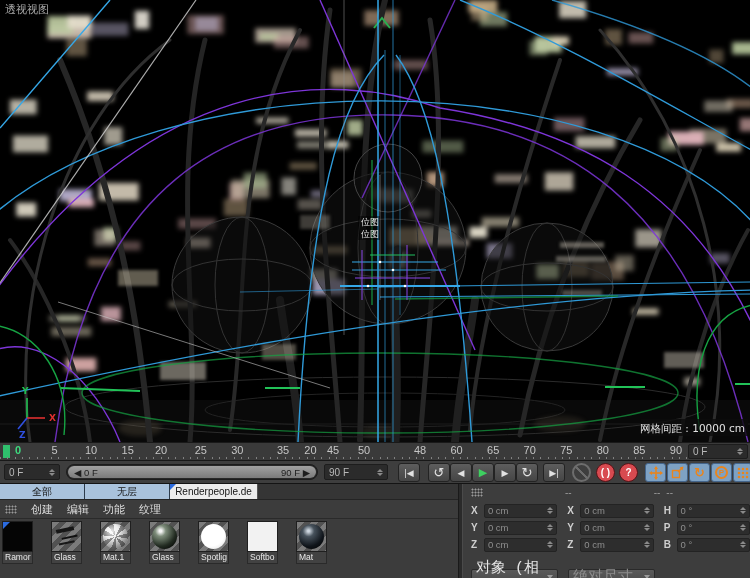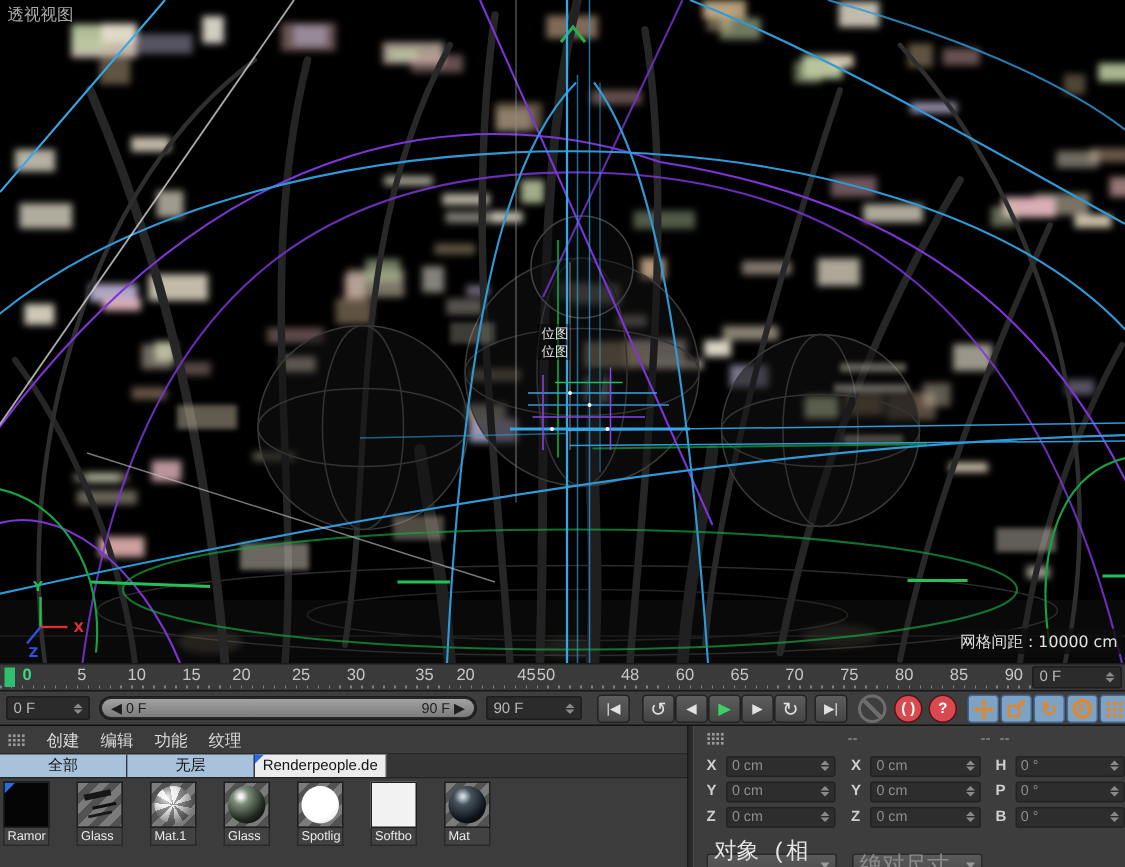--- a/index.html
+++ b/index.html
@@ -357,21 +357,21 @@
   <div id="ruler-ticks">
       <span class="tick current" style="left: 18px;">0</span>
       <span class="tick" style="left: 54.55px;">5</span>
       <span class="tick" style="left: 91.1px;">10</span>
       <span class="tick" style="left: 127.65px;">15</span>
       <span class="tick" style="left: 161px;">20</span>
       <span class="tick" style="left: 200.75px;">25</span>
       <span class="tick" style="left: 237.3px;">30</span>
       <span class="tick" style="left: 283px;">35</span>
       <span class="tick" style="left: 310.4px;">20</span>
-      <span class="tick" style="left: 351px;">45</span>
+      <span class="tick" style="left: 333px;">45</span>
       <span class="tick" style="left: 364px;">50</span>
       <span class="tick" style="left: 420.05px;">48</span>
       <span class="tick" style="left: 456.6px;">60</span>
       <span class="tick" style="left: 493.15px;">65</span>
       <span class="tick" style="left: 529.7px;">70</span>
       <span class="tick" style="left: 566.25px;">75</span>
       <span class="tick" style="left: 602.8px;">80</span>
       <span class="tick" style="left: 639.35px;">85</span>
       <span class="tick" style="left: 675.9px;">90</span>
     </div>
@@ -479,31 +479,31 @@
           <circle cx="6" cy="10" r="1.3"></circle>
           <circle cx="10" cy="10" r="1.3"></circle>
         </g>
     </svg>
   </div>
 </div>
 
 <div id="bottom">
 
   <div id="mat-panel">
+    <div id="mat-tabs">
+      <div class="mat-tab">全部</div>
+      <div class="mat-tab">无层</div>
+      <div class="mat-tab active" style="width:88px">Renderpeople.de</div>
+    </div>
     <div id="mat-menubar">
       <span class="grid-icon"></span>
       <span class="menu-item">创建</span>
       <span class="menu-item">编辑</span>
       <span class="menu-item">功能</span>
       <span class="menu-item">纹理</span>
-    </div>
-    <div id="mat-tabs">
-      <div class="mat-tab">全部</div>
-      <div class="mat-tab">无层</div>
-      <div class="mat-tab active" style="width:88px">Renderpeople.de</div>
     </div>
     <div id="mat-list">
       <div class="mat-tile">
         <div class="mat-thumb thumb-black sel"></div>
         <div class="mat-name">Ramor</div>
       </div>
       <div class="mat-tile">
         <div class="mat-thumb striped">
             <div class="scribble"></div>
           </div>

